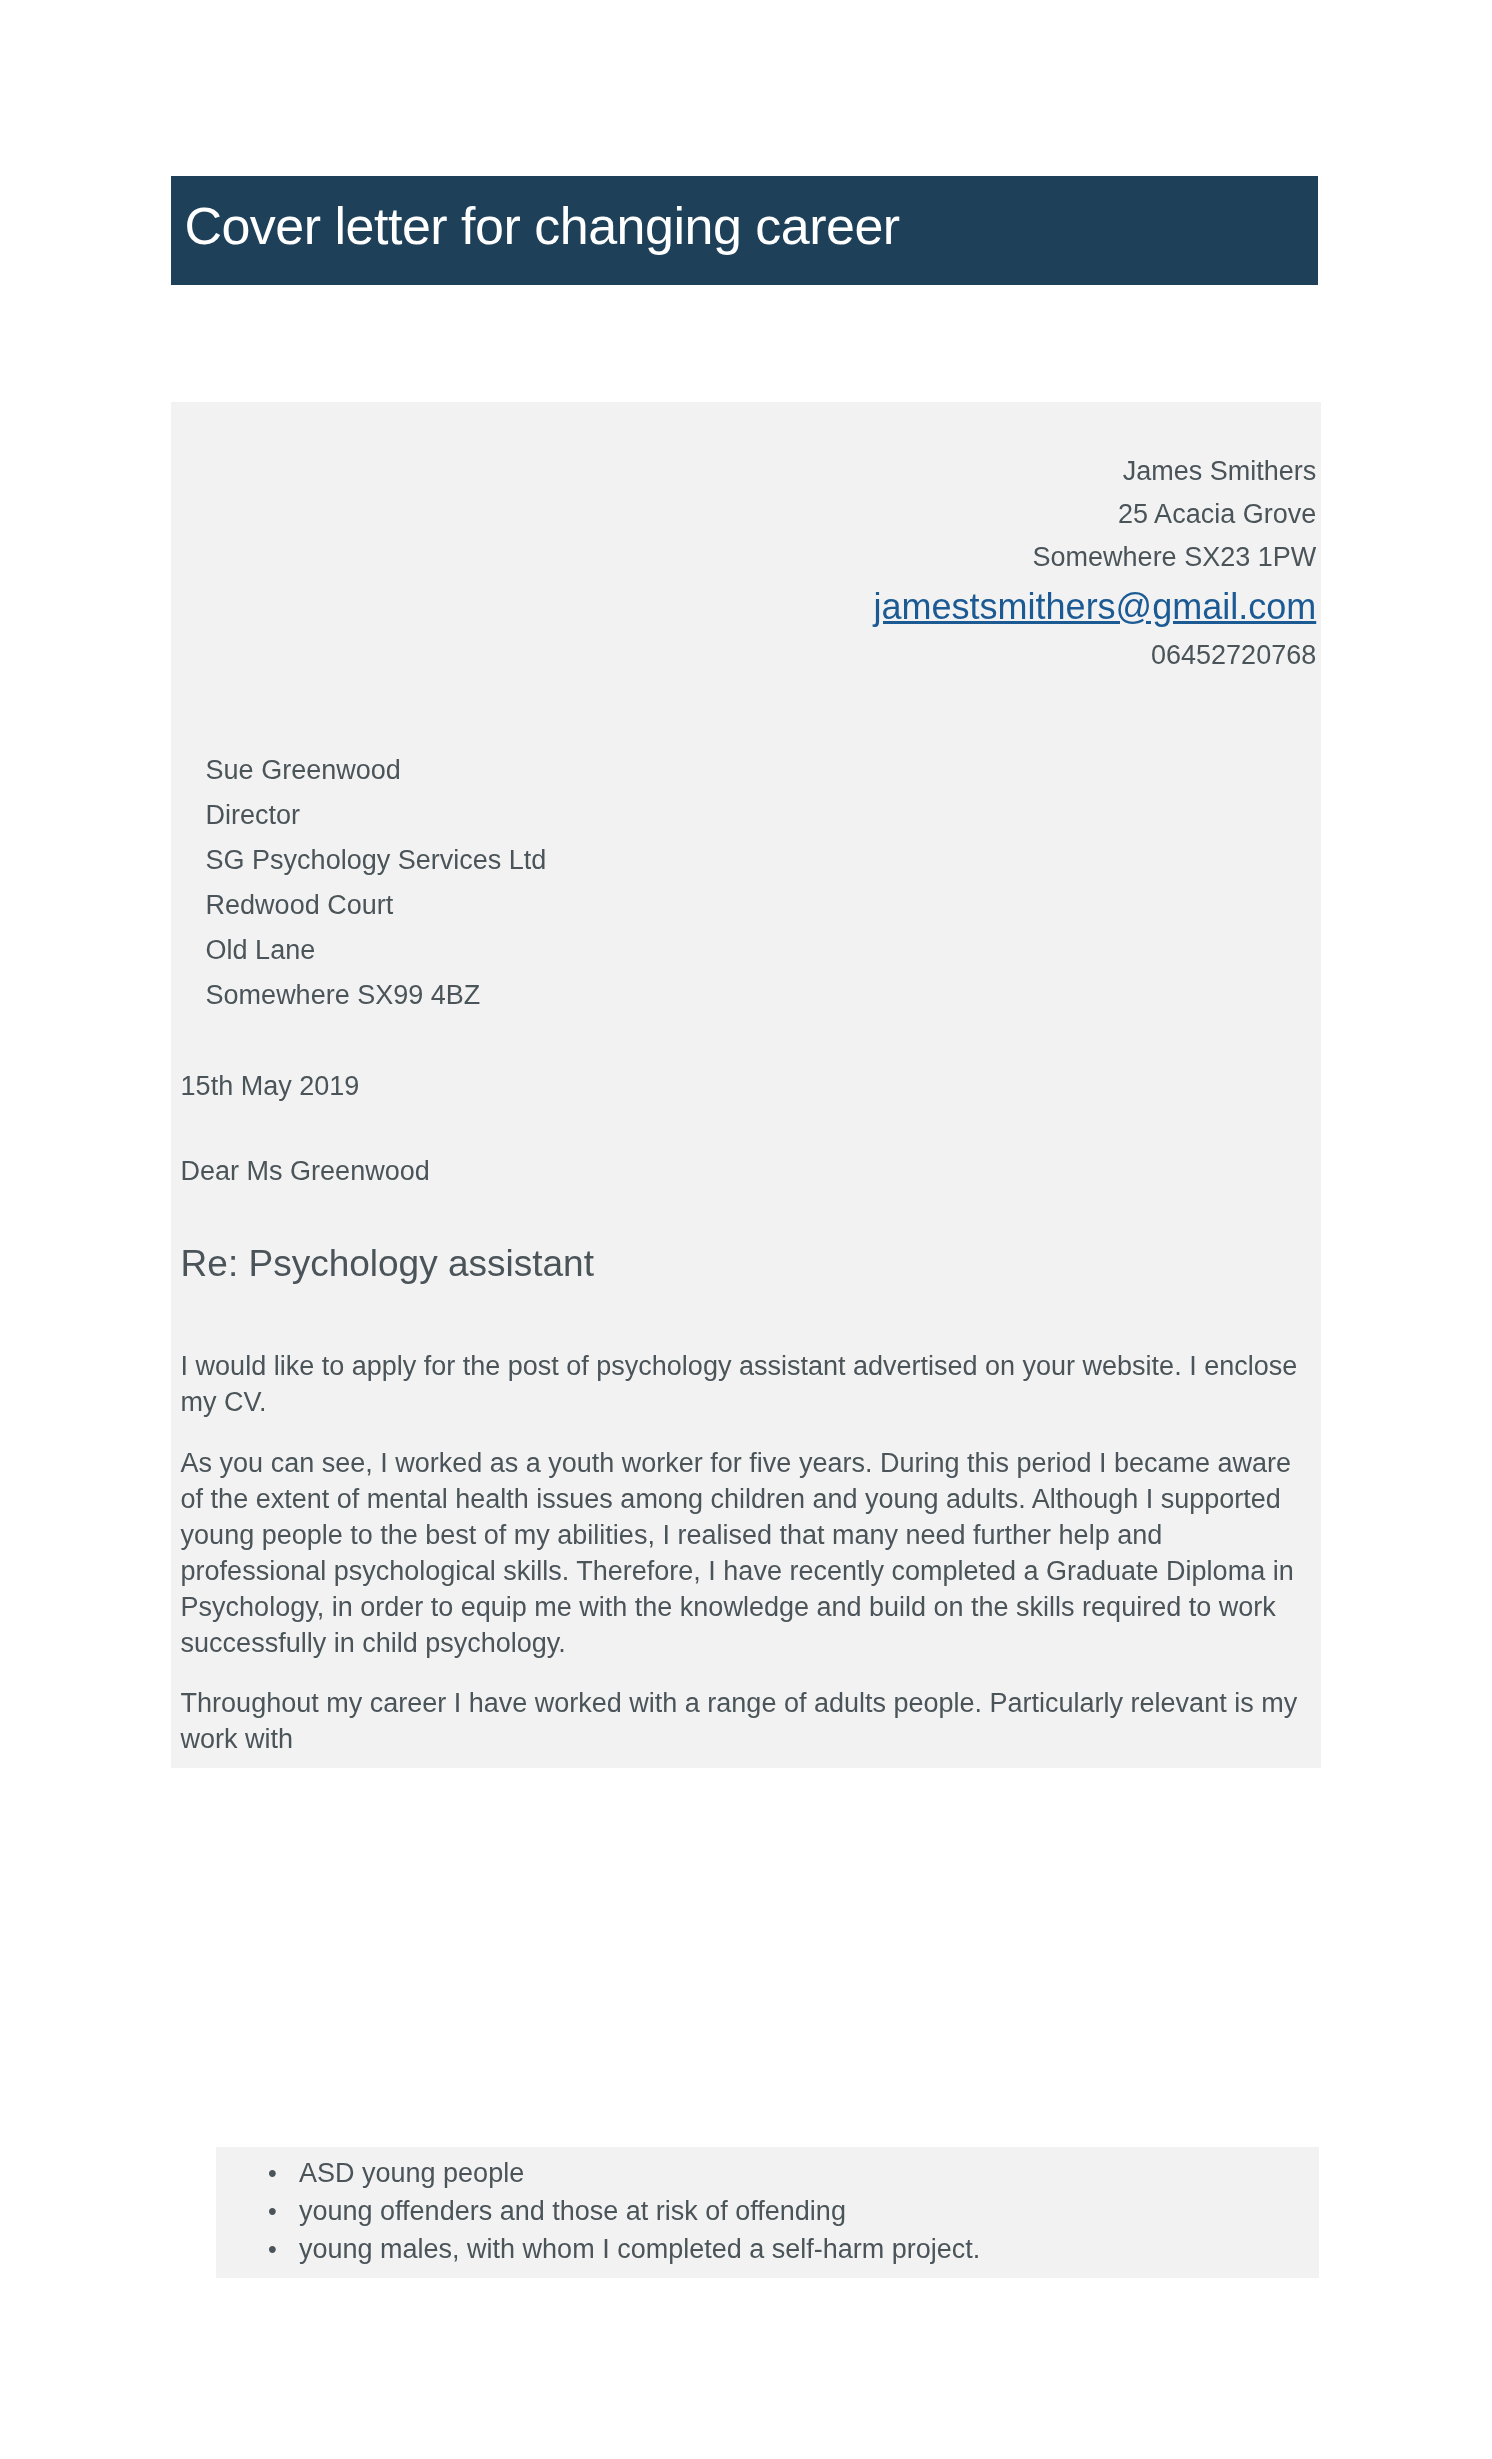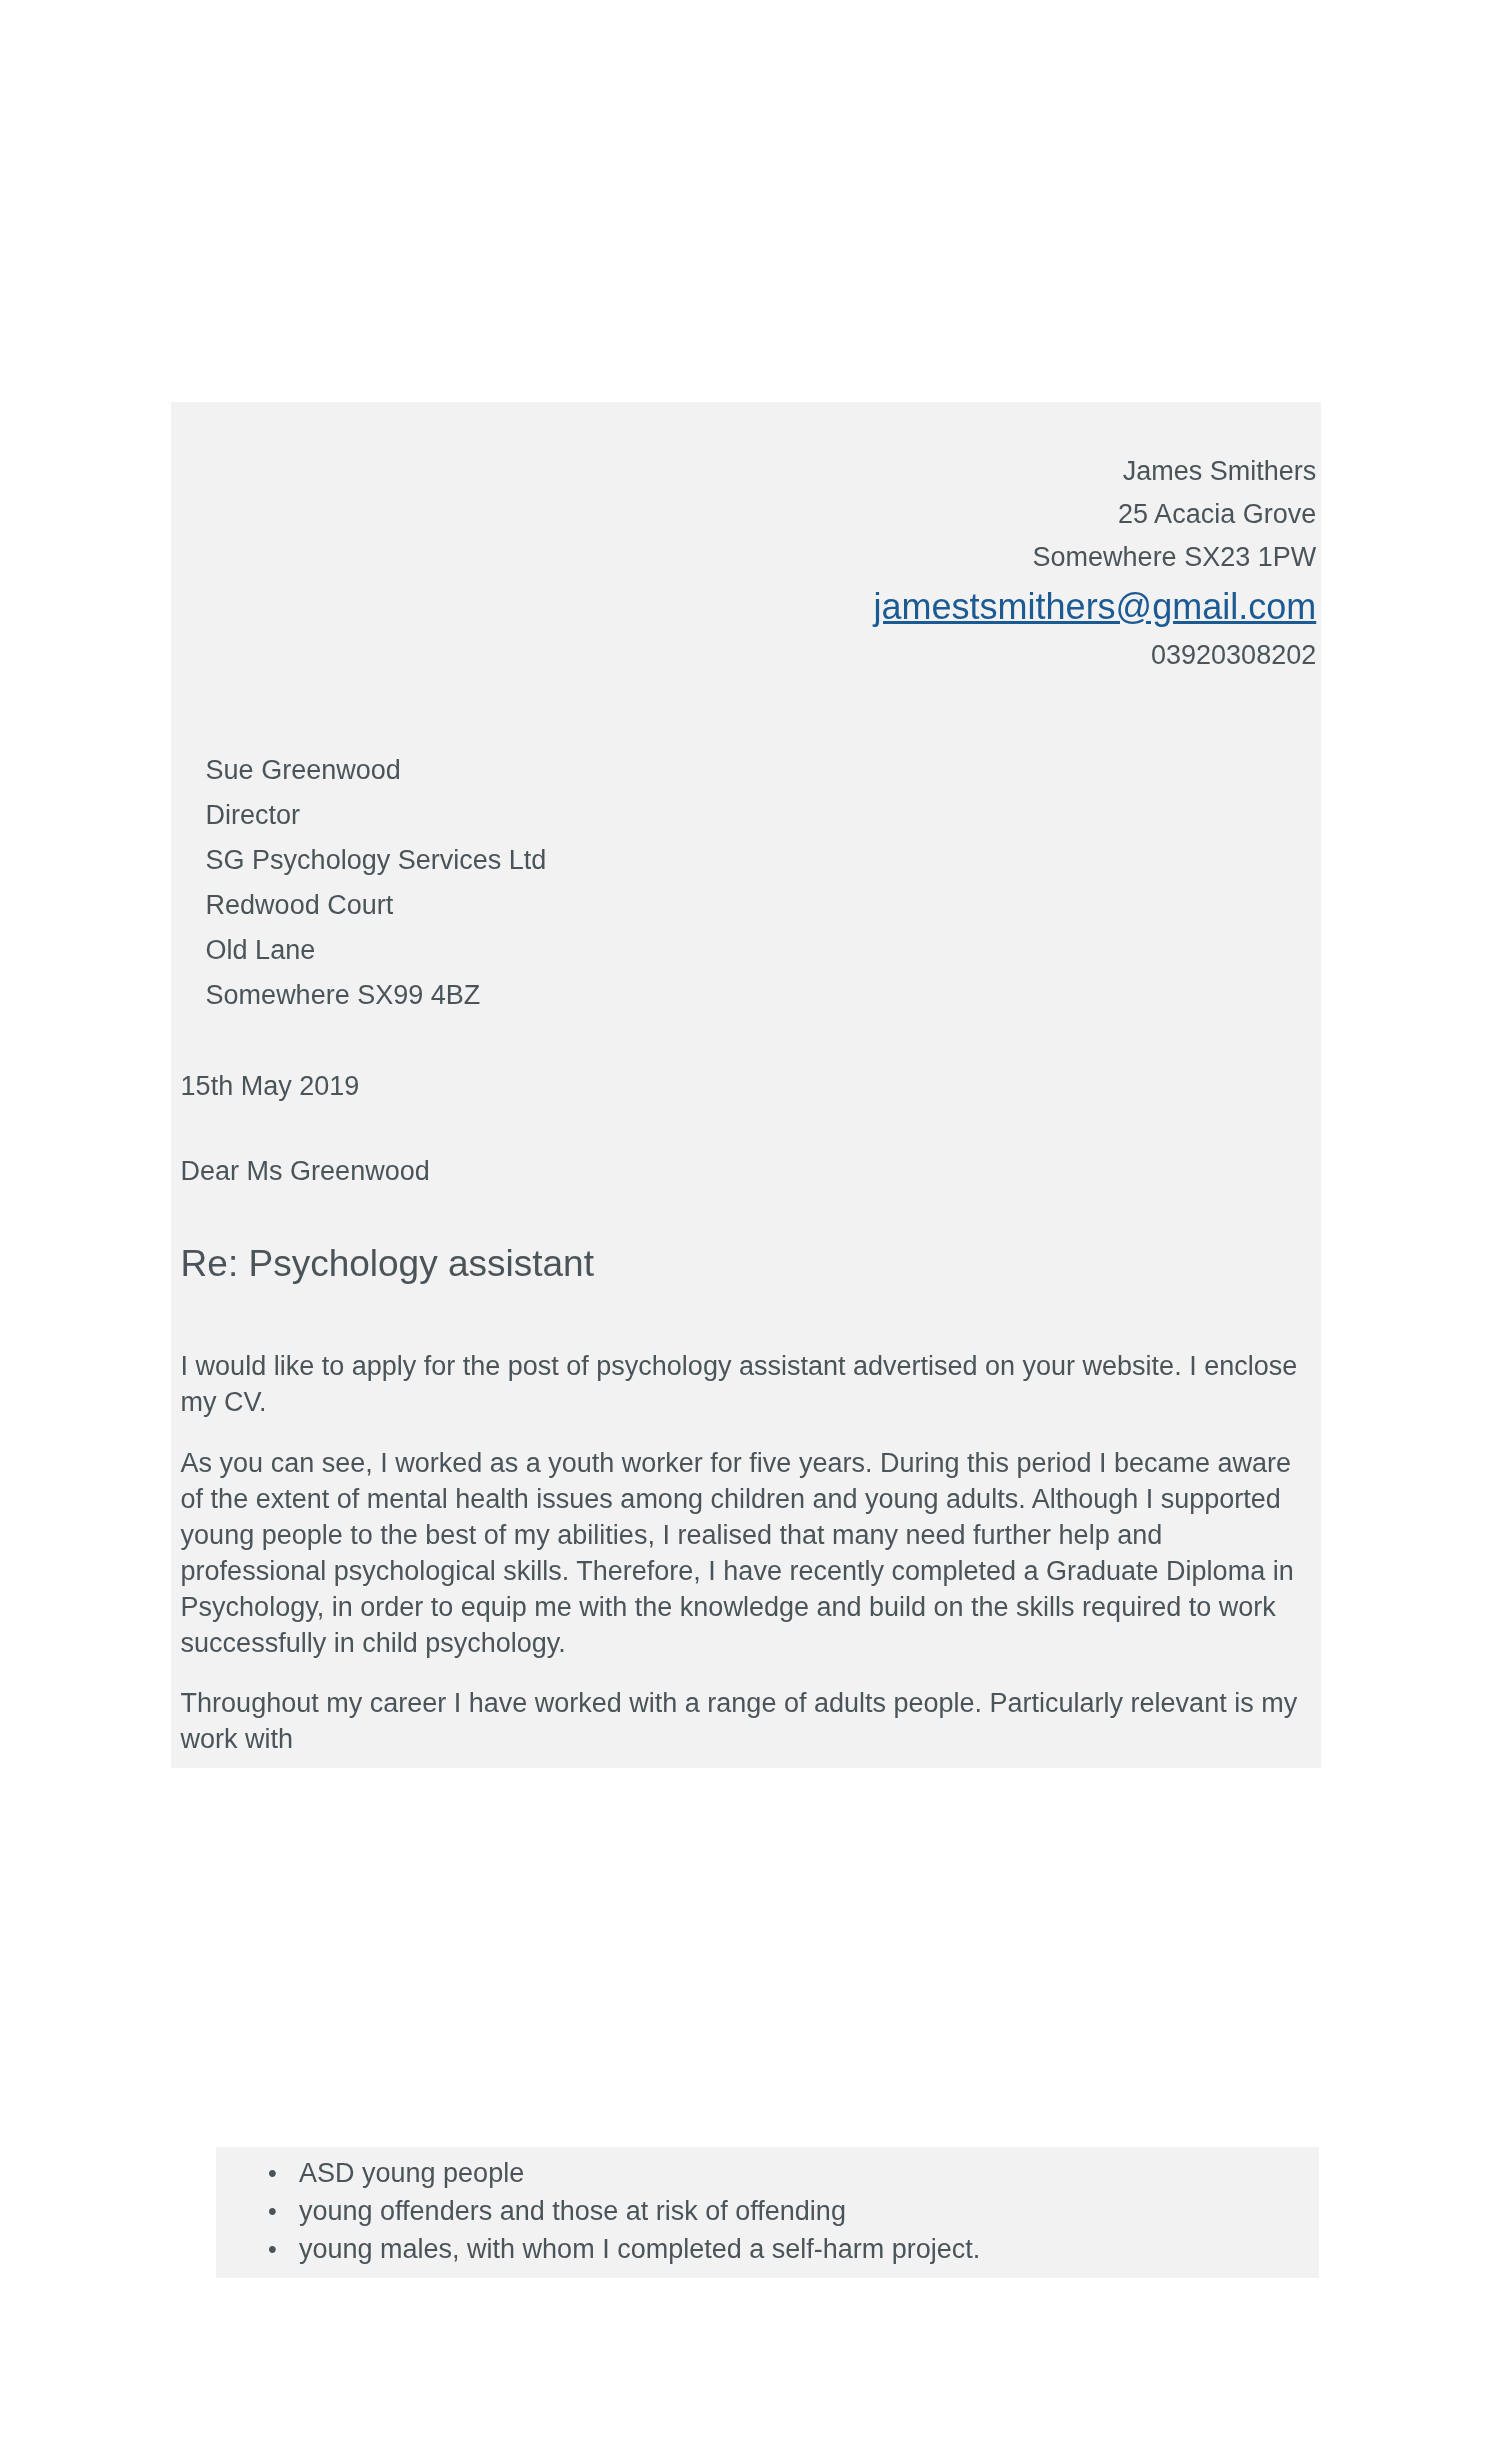--- a/index.html
+++ b/index.html
@@ -146,29 +146,32 @@
     color: #4a5459;
     font-size: 25px;
     line-height: 1.45;
   }
 </style>
 </head>
 <body>
 
 <div class="page">
 
+  <div class="doc-header">
+    <h1 class="doc-title"><span>Cover letter for changing</span> <span>career</span></h1>
+  </div>
 
   <div class="letter-panel">
 
     <div class="sender-block">
       <div class="sender-line">James Smithers</div>
       <div class="sender-line">25 Acacia Grove</div>
       <div class="sender-line">Somewhere SX23 1PW</div>
       <div class="sender-line email-line"><a class="email-link" href="#">jamestsmithers@gmail.com</a></div>
-      <div class="sender-line">03920308202</div>
+      <div class="sender-line">06452720768</div>
     </div>
 
     <div class="recipient-block">
       <div class="recipient-line">Sue Greenwood</div>
       <div class="recipient-line">Director</div>
       <div class="recipient-line">SG Psychology Services Ltd</div>
       <div class="recipient-line">Redwood Court</div>
       <div class="recipient-line">Old Lane</div>
       <div class="recipient-line">Somewhere SX99 4BZ</div>
     </div>

